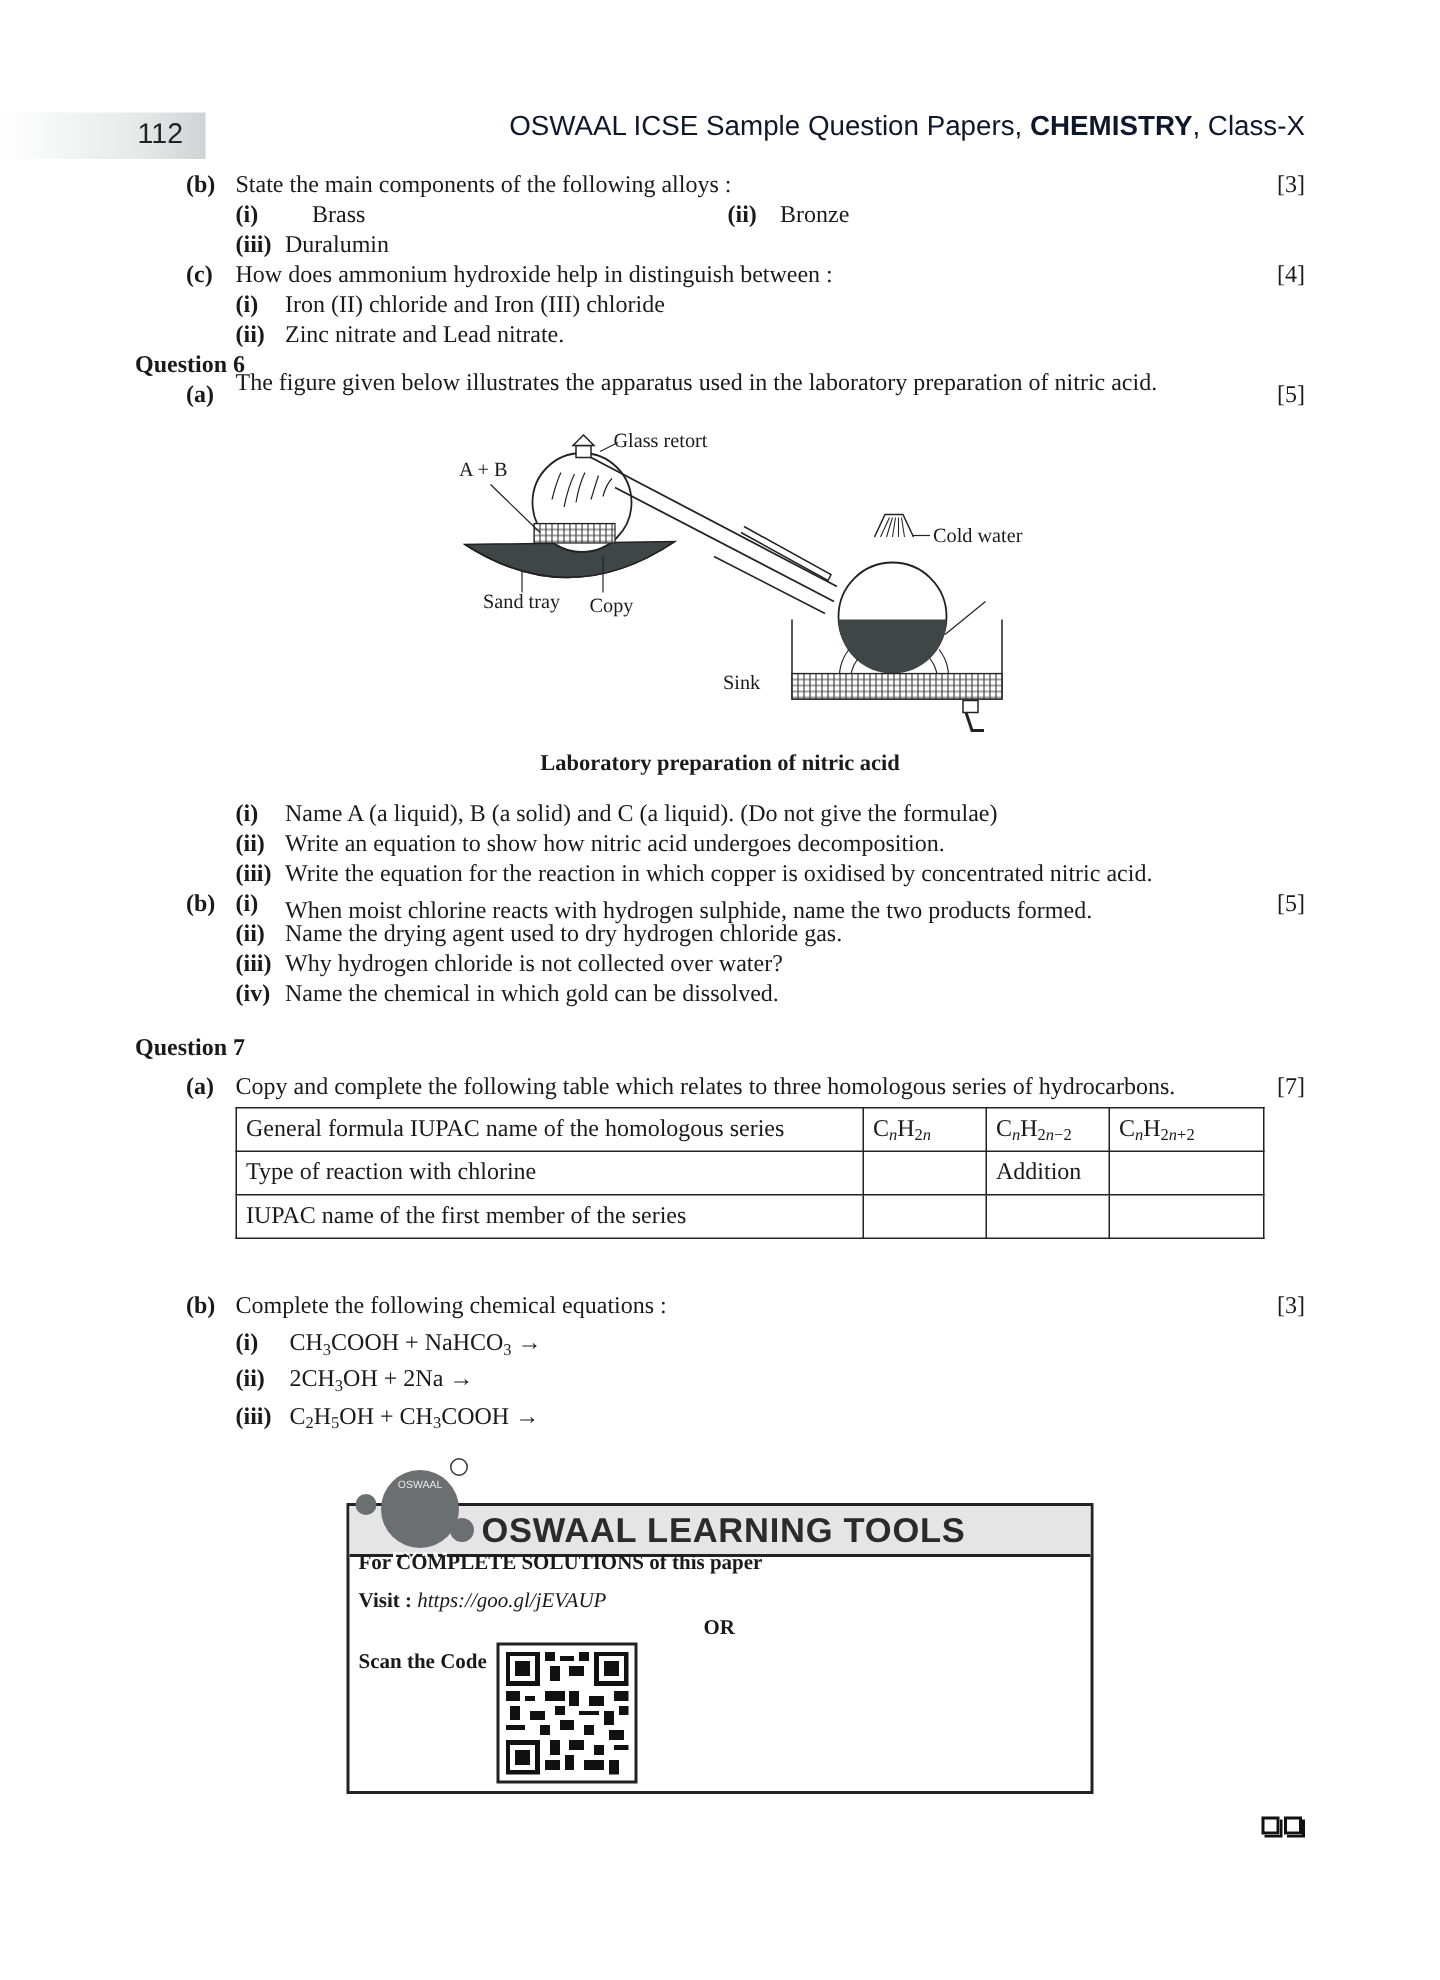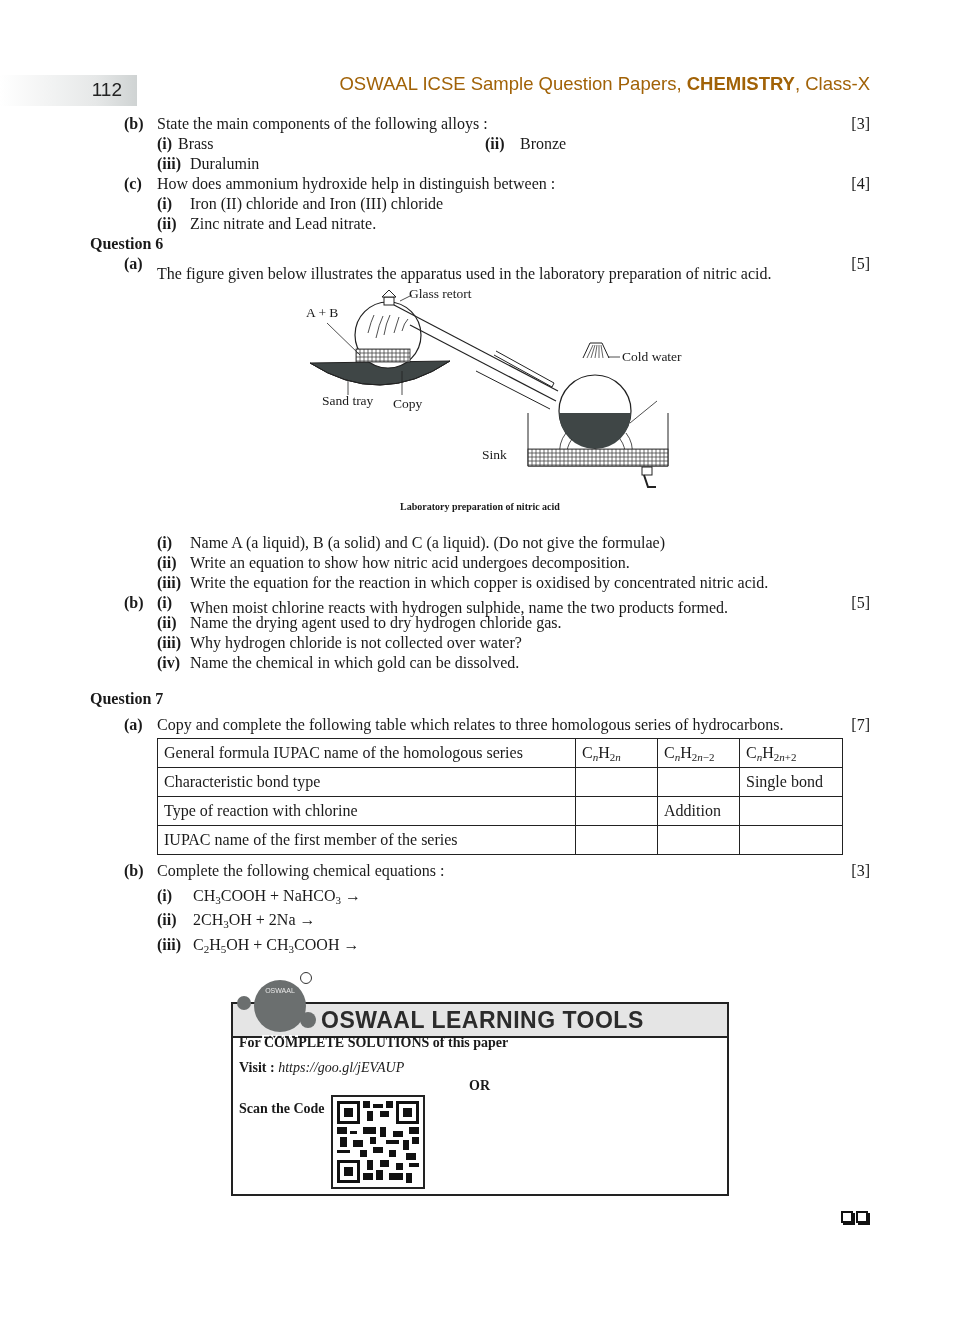--- a/index.html
+++ b/index.html
@@ -9,35 +9,35 @@
   .page-tab {
     position: absolute; left: 0; top: 75px; width: 137px; height: 31px;
     background: linear-gradient(to right, #ffffff 0%, #e6e8e8 70%, #cfd3d3 100%);
   }
   .page-tab .pg {
     position: absolute; right: 15px; top: 4px;
     font-family: "Liberation Sans", "DejaVu Sans", sans-serif; font-size: 19px; color: #222;
   }
   .running-head {
     position: absolute; right: 90px; top: 73px;
-    font-family: "Liberation Sans", "DejaVu Sans", sans-serif; font-size: 18.5px; color: #a16207;
+    font-family: "Liberation Sans", "DejaVu Sans", sans-serif; font-size: 18.5px; color: #0f172a;
   }
   .running-head b { font-weight: bold; }
 
   .line { position: absolute; white-space: nowrap; font-size: 16px; line-height: 20px; }
   .lbl { font-weight: bold; }
   .marks { position: absolute; right: 90px; white-space: nowrap; font-size: 16px; line-height: 20px; }
   .qhead { position: absolute; left: 90px; font-weight: bold; font-size: 16px; line-height: 20px; }
 
   sub { font-size: 11px; vertical-align: -3px; }
   .it { font-style: italic; }
 
   
   .figure { position: absolute; left: 290px; top: 283px; width: 420px; height: 215px; }
-  .fig-cap { position: absolute; left: 0; width: 960px; top: 501px; text-align: center; font-weight: bold; font-size: 10px; }
+  .fig-cap { position: absolute; left: 0; width: 960px; top: 501px; text-align: center; font-weight: bold; font-size: 15px; }
   .fig-label { position: absolute; font-size: 13.5px; white-space: nowrap; }
 
   
   table.hc {
     position: absolute; left: 157px; top: 738px; border-collapse: collapse;
     font-size: 16px;
   }
   table.hc td { border: 1.5px solid #222; padding: 0 6px; height: 29px; white-space: nowrap; vertical-align: middle; }
   table.hc td.c0 { width: 418px; }
   table.hc td.c1 { width: 82px; }
@@ -72,37 +72,37 @@
 
 <div class="page-tab">
   <span class="pg">112</span>
 </div>
 <div class="running-head"><span>OSWAAL ICSE Sample Question Papers, </span><b>CHEMISTRY</b><span>, Class-X</span></div>
 
 <div class="line lbl" style="left:124px; top:114px;">(b)</div>
 <div class="line" style="left:157px; top:114px;">State the main components of the following alloys :</div>
 <div class="marks" style="top:114px;">[3]</div>
 <div class="line lbl" style="left:157px; top:134px;">(i)</div>
-<div class="line" style="left:178px; top:134px;">Brass</div>
+<div class="line" style="left:208px; top:134px;">Brass</div>
 <div class="line lbl" style="left:485px; top:134px;">(ii)</div>
 <div class="line" style="left:520px; top:134px;">Bronze</div>
 <div class="line lbl" style="left:157px; top:154px;">(iii)</div>
 <div class="line" style="left:190px; top:154px;">Duralumin</div>
 
 <div class="line lbl" style="left:124px; top:174px;">(c)</div>
 <div class="line" style="left:157px; top:174px;">How does ammonium hydroxide help in distinguish between :</div>
 <div class="marks" style="top:174px;">[4]</div>
 <div class="line lbl" style="left:157px; top:194px;">(i)</div>
 <div class="line" style="left:190px; top:194px;">Iron (II) chloride and Iron (III) chloride</div>
 <div class="line lbl" style="left:157px; top:214px;">(ii)</div>
 <div class="line" style="left:190px; top:214px;">Zinc nitrate and Lead nitrate.</div>
 
 <div class="qhead" style="top:234px;">Question 6</div>
 <div class="line lbl" style="left:124px; top:254px;">(a)</div>
-<div class="line" style="left:157px; top:264px;text-align:center;">The figure given below illustrates the apparatus used in the laboratory preparation of nitric acid.</div>
+<div class="line" style="left:157px; top:246px;text-align:center;">The figure given below illustrates the apparatus used in the laboratory preparation of nitric acid.</div>
 <div class="marks" style="top:254px;">[5]</div>
 
 <div class="figure">
   <svg width="420" height="215" viewBox="0 0 420 215">
     <defs>
       <pattern id="mesh" width="4" height="4" patternUnits="userSpaceOnUse">
         <rect width="4" height="4" fill="#fff"></rect>
         <path d="M0 2 H4 M2 0 V4" stroke="#444" stroke-width="0.8"></path>
       </pattern>
     </defs>
@@ -175,26 +175,20 @@
 <div class="line" style="left:157px; top:715px;">Copy and complete the following table which relates to three homologous series of hydrocarbons.</div>
 <div class="marks" style="top:715px;">[7]</div>
 
 <table class="hc">
   <tbody>
       <tr>
     <td class="c0">General formula IUPAC name of the homologous series</td>
     <td class="c1">C<sub class="it">n</sub>H<sub>2<span class="it">n</span></sub></td>
     <td class="c2">C<sub class="it">n</sub>H<sub>2<span class="it">n</span>−2</sub></td>
     <td class="c3">C<sub class="it">n</sub>H<sub>2<span class="it">n</span>+2</sub></td>
-  </tr>
-  <tr>
-    <td class="c0">Characteristic bond type</td>
-    <td class="c1"></td>
-    <td class="c2"></td>
-    <td class="c3">Single bond</td>
   </tr>
   <tr>
     <td class="c0">Type of reaction with chlorine</td>
     <td class="c1"></td>
     <td class="c2">Addition</td>
     <td class="c3"></td>
   </tr>
   <tr>
     <td class="c0">IUPAC name of the first member of the series</td>
     <td class="c1"></td>

